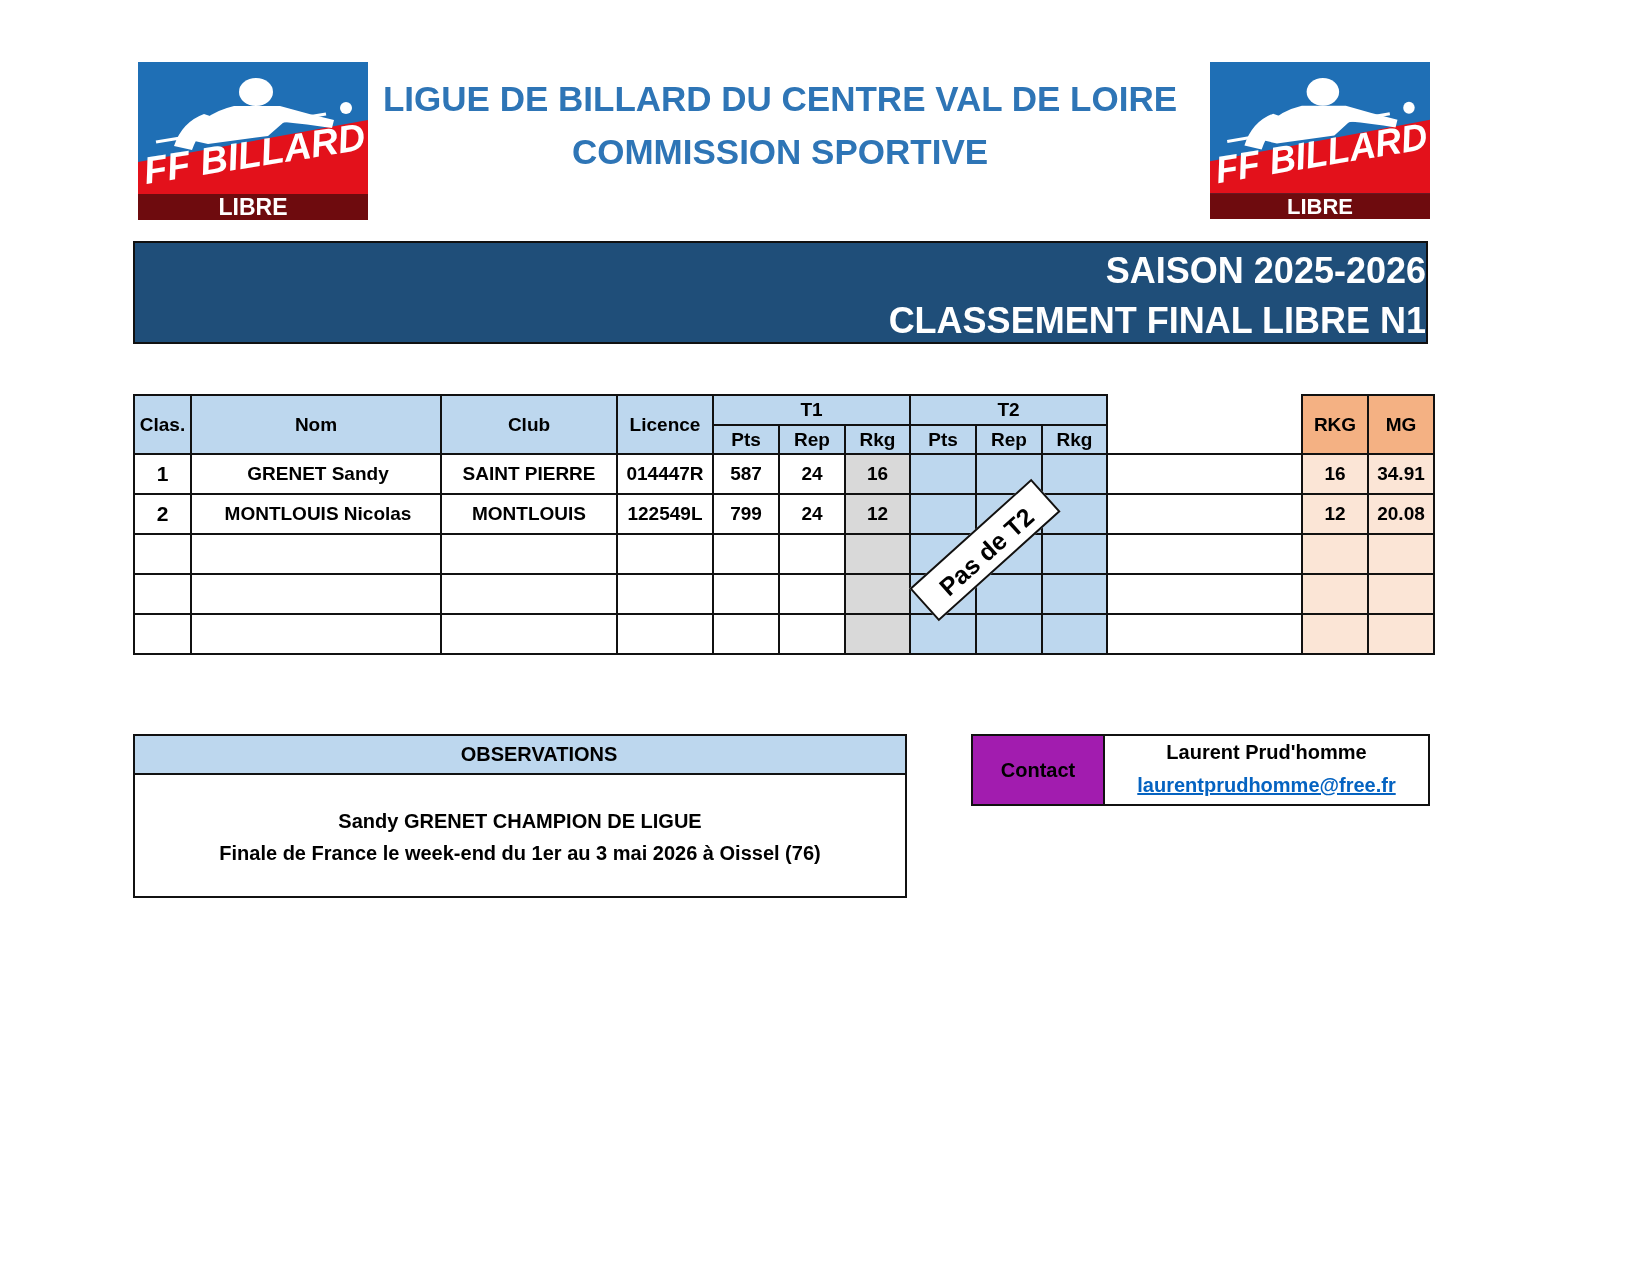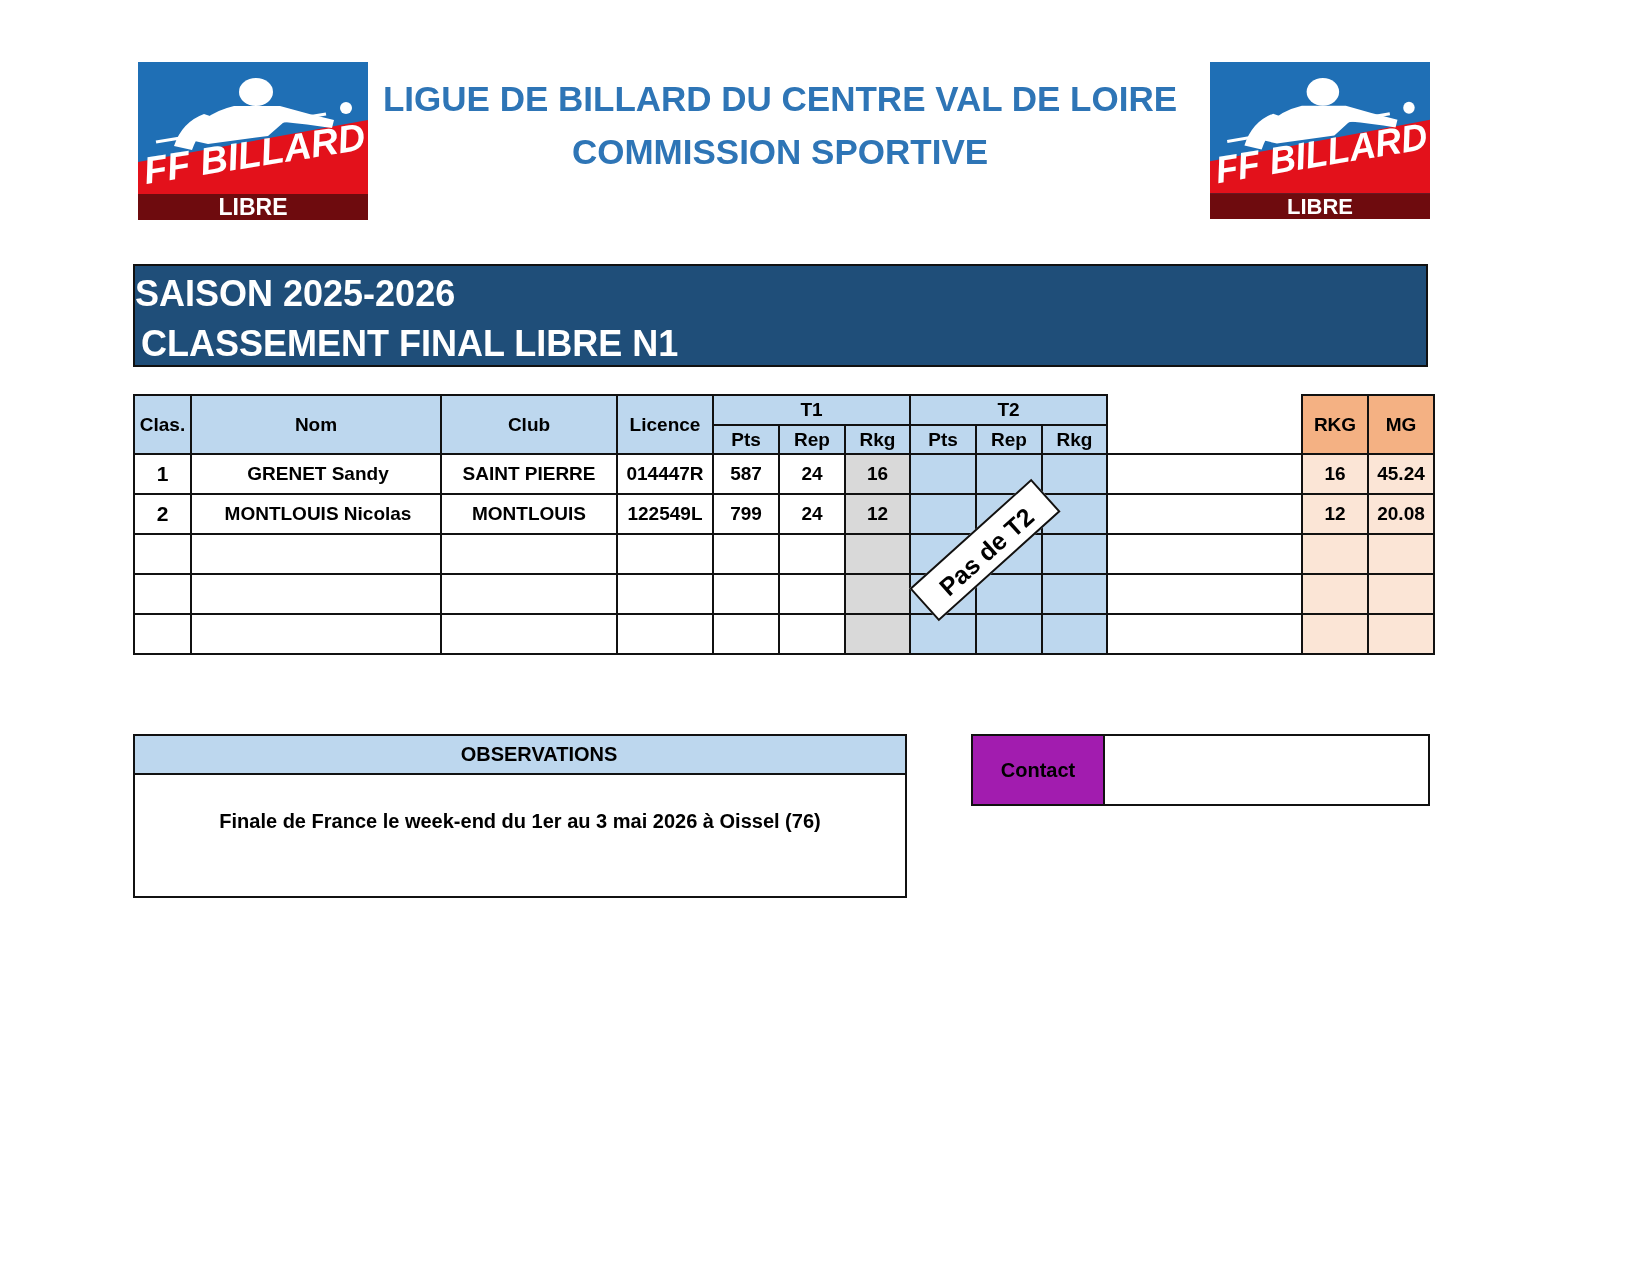--- a/index.html
+++ b/index.html
@@ -12,21 +12,21 @@
   #logo-left { left: 138px; top: 62px; }
   #logo-right { left: 1210px; top: 62px; width: 220px; height: 157px; }
 
   
   .title { position: absolute; left: 380px; width: 800px; top: 72px; text-align: center;
            color: #2e75b6; font-weight: bold; font-size: 35px; line-height: 53px; letter-spacing: 0px; }
 
   
   .banner { position: absolute; left: 133px; top: 241px; width: 1295px; height: 103px;
             background: #1f4e79; border: 2px solid #111; border-bottom-width: 2px;
-            color: #fff; font-weight: bold; font-size: 36px; text-align: left; box-sizing: border-box; margin-top: 23px; }
+            color: #fff; font-weight: bold; font-size: 36px; text-align: right; box-sizing: border-box; }
   .banner .line1 { position: absolute; left: 0; right: 0; top: 6px; line-height: 44px; }
   .banner .line2 { position: absolute; left: 6px; right: 0; top: 56px; line-height: 44px; }
 
   
   .grid { position: absolute; border-collapse: collapse; table-layout: fixed; border-radius: 20px; }
   .grid td, .grid th { border: 2px solid #111; padding: 0; text-align: center; vertical-align: middle;
                        font-weight: bold; font-size: 19px; overflow: hidden; white-space: nowrap; }
   #ranking { left: 133px; top: 394px; }
   .hdr { background: #bdd7ee; }
   .gray { background: #d9d9d9; }
@@ -144,21 +144,21 @@
     <td>SAINT PIERRE</td>
     <td>014447R</td>
     <td>587</td>
     <td>24</td>
     <td class="gray">16</td>
     <td class="blue"></td>
     <td class="blue"></td>
     <td class="blue"></td>
     <td class="gap"></td>
     <td class="orange">16</td>
-    <td class="orange">45.24</td>
+    <td class="orange">34.91</td>
   </tr>
   <tr class="hline" style="height:40px">
     <td style="font-size:21px">2</td>
     <td class="left">MONTLOUIS Nicolas</td>
     <td>MONTLOUIS</td>
     <td>122549L</td>
     <td>799</td>
     <td>24</td>
     <td class="gray">12</td>
     <td class="blue"></td>
@@ -214,19 +214,24 @@
     <td class="orange"></td>
   </tr>
 </tbody>
   </table>
 
 <div class="sticker">Pas de T2</div>
 
 <div class="obs">
   <div class="obs-hdr">OBSERVATIONS</div>
   <div class="obs-body">
+    <div>Sandy GRENET CHAMPION DE LIGUE</div>
     <div>Finale de France le week-end du 1er au 3 mai 2026 à Oissel (76)</div>
   </div>
 </div>
 
 <div class="contact">
   <div class="c-label">Contact</div>
+  <div class="c-body">
+    <div>Laurent Prud'homme</div>
+    <div><a>laurentprudhomme@free.fr</a></div>
+  </div>
 </div>
 
 </body></html>

